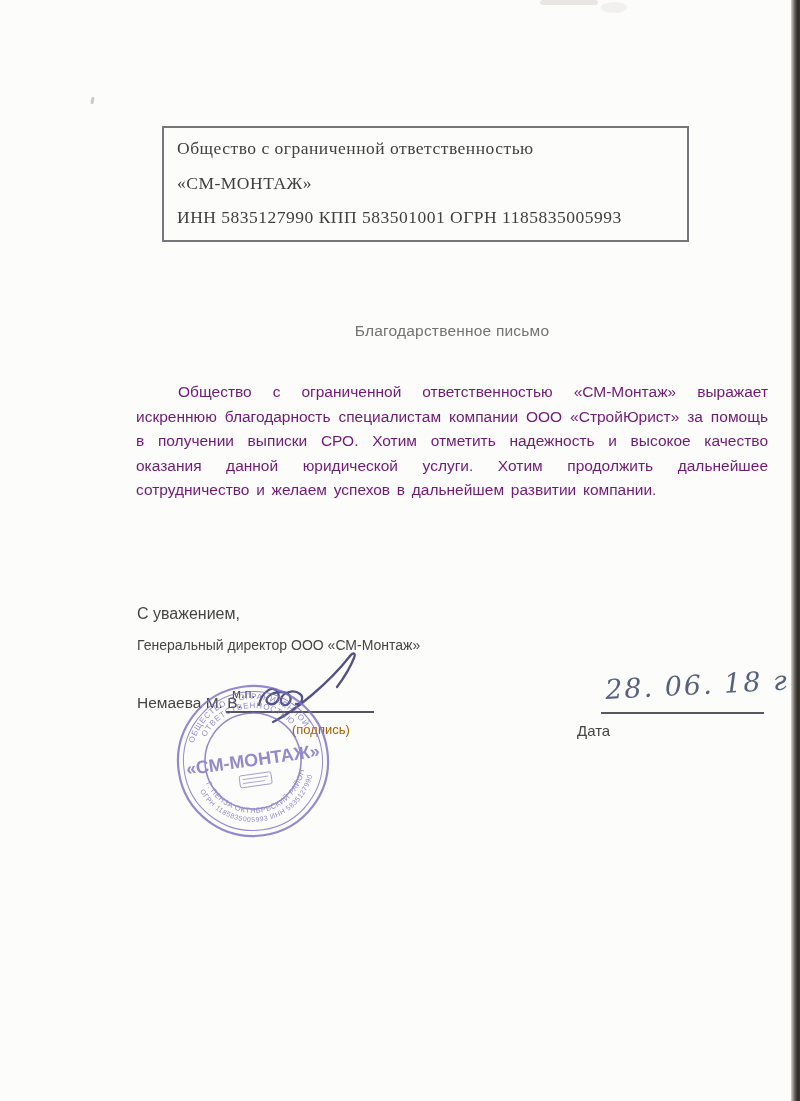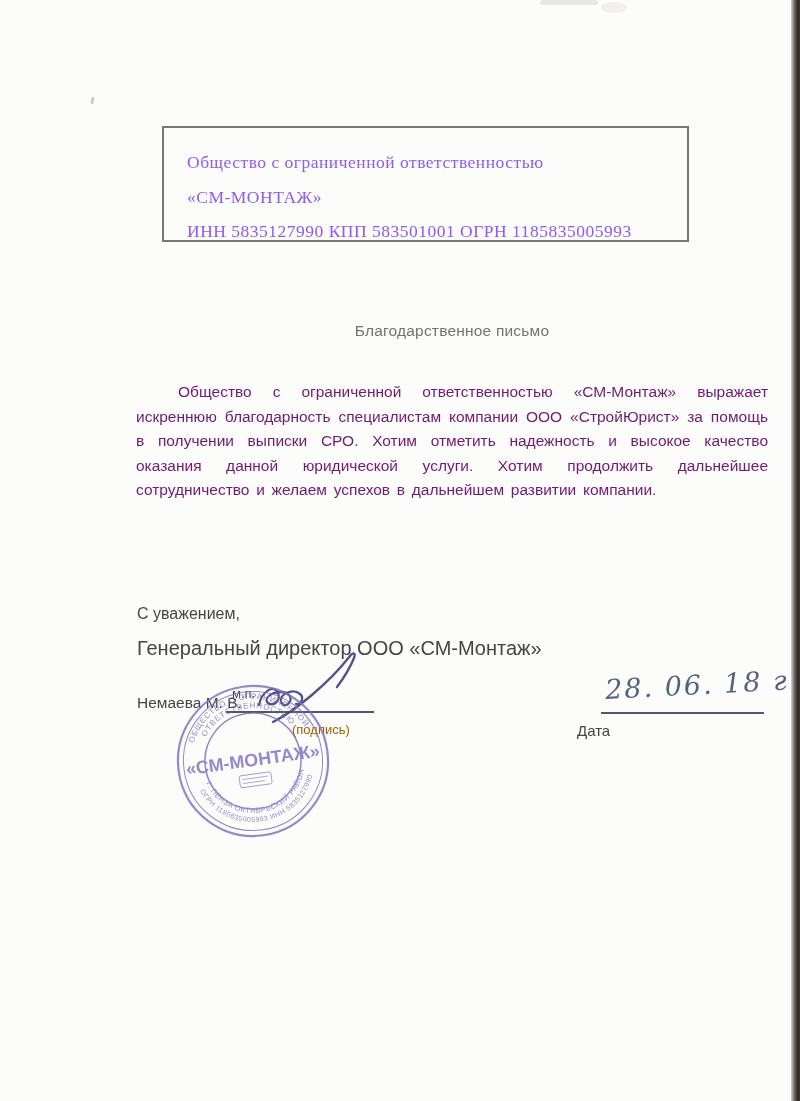--- a/index.html
+++ b/index.html
@@ -8,44 +8,44 @@
     background:#fcfcfa; overflow:hidden;
     font-family:"Liberation Sans", sans-serif; color:#464545;
   }
 
   
   .letterhead {
     position:absolute; left:162px; top:126px; width:523px; height:112px;
     border:2px solid #75757a; background:transparent;
   }
   .lh-line {
-    position:absolute; left:23px; white-space:nowrap;
+    position:absolute; left:13px; white-space:nowrap;
     font-family:"Liberation Serif", serif; font-size:17.5px;
-    color:#8b5cf6; letter-spacing:0.5px;margin-top:14px;
+    color:#404040; letter-spacing:0.5px;
   }
   .lh1 { top:10px; }
   .lh2 { top:45px; }
   .lh3 { top:79px; }
 
   
   .title {
     position:absolute; left:136px; top:322px; width:632px;
     text-align:center; font-size:15.5px; color:#737373; letter-spacing:0.2px;
   }
 
   
   .body-text {
     position:absolute; left:136px; top:380px; width:632px;
     font-size:15.5px; line-height:24.6px; color:#701a75;
     text-align:justify; text-indent:42px; word-spacing:2.4px;
   }
 
   
   .regards  { position:absolute; left:137px; top:605px; font-size:16px; }
-  .position { position:absolute; left:137px; top:637px; font-size:20px; }
+  .position { position:absolute; left:137px; top:637px; font-size:14px; }
   .name     { position:absolute; left:137px; top:694px; font-size:15.5px; }
 
   .sig-line {
     position:absolute; left:226px; top:711px; width:148px; height:0;
     border-top:2px solid #55555f;
   }
   .mp     { position:absolute; left:232px; top:686px; font-size:13px; color:#4a4949; }
   .podpis { position:absolute; left:292px; top:722px; font-size:13px; color:#a16207; }
 
   .date-label { position:absolute; left:577px; top:722px; font-size:15px; }

